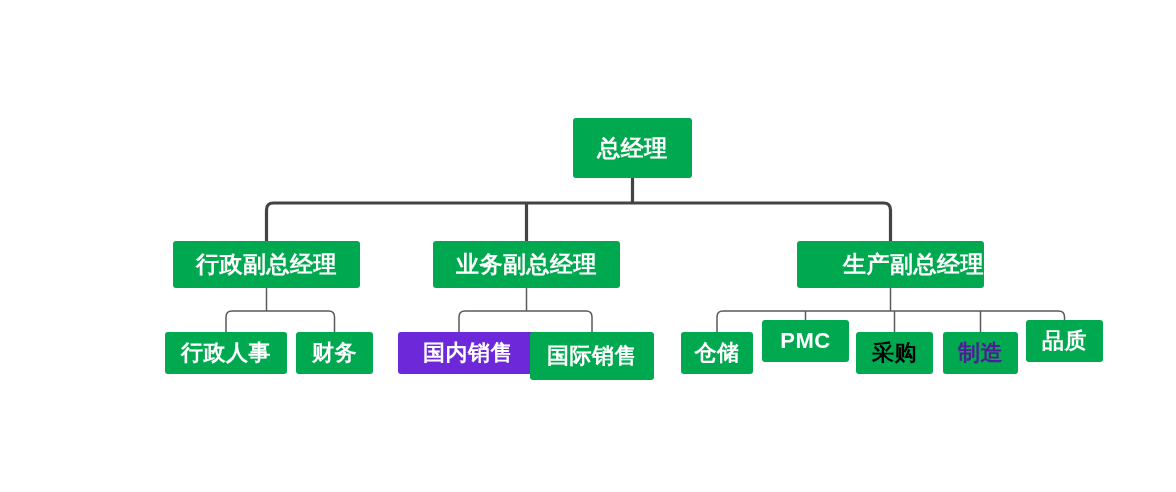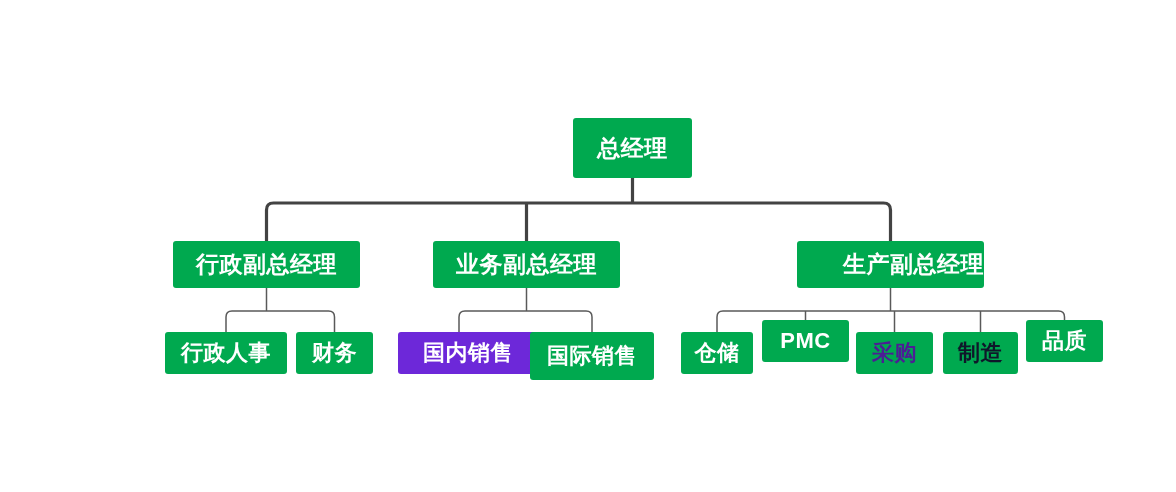--- a/index.html
+++ b/index.html
@@ -84,23 +84,23 @@
       </div>
       <div class="node level-2" style="left: 530px; top: 332px; width: 124px; height: 48px; background: rgb(0, 169, 79); color: rgb(255, 255, 255);">
         <span>国际销售</span>
       </div>
       <div class="node level-2" style="left: 681px; top: 332px; width: 72px; height: 42px; background: rgb(0, 169, 79); color: rgb(255, 255, 255);">
         <span>仓储</span>
       </div>
       <div class="node level-2" style="left: 762px; top: 320px; width: 87px; height: 42px; background: rgb(0, 169, 79); color: rgb(255, 255, 255);">
         <span>PMC</span>
       </div>
-      <div class="node level-2" style="left: 856px; top: 332px; width: 77px; height: 42px; background: rgb(0, 169, 79); color: #4c1d95;">
+      <div class="node level-2" style="left: 856px; top: 332px; width: 77px; height: 42px; background: rgb(0, 169, 79); color: #000000;">
         <span>采购</span>
       </div>
-      <div class="node level-2" style="left: 943px; top: 332px; width: 75px; height: 42px; background: rgb(0, 169, 79); color: #0f172a;">
+      <div class="node level-2" style="left: 943px; top: 332px; width: 75px; height: 42px; background: rgb(0, 169, 79); color: #4c1d95;">
         <span>制造</span>
       </div>
       <div class="node level-2" style="left: 1026px; top: 320px; width: 77px; height: 42px; background: rgb(0, 169, 79); color: rgb(255, 255, 255);">
         <span>品质</span>
       </div>
     </div>
 </div>
 
 </body></html>

